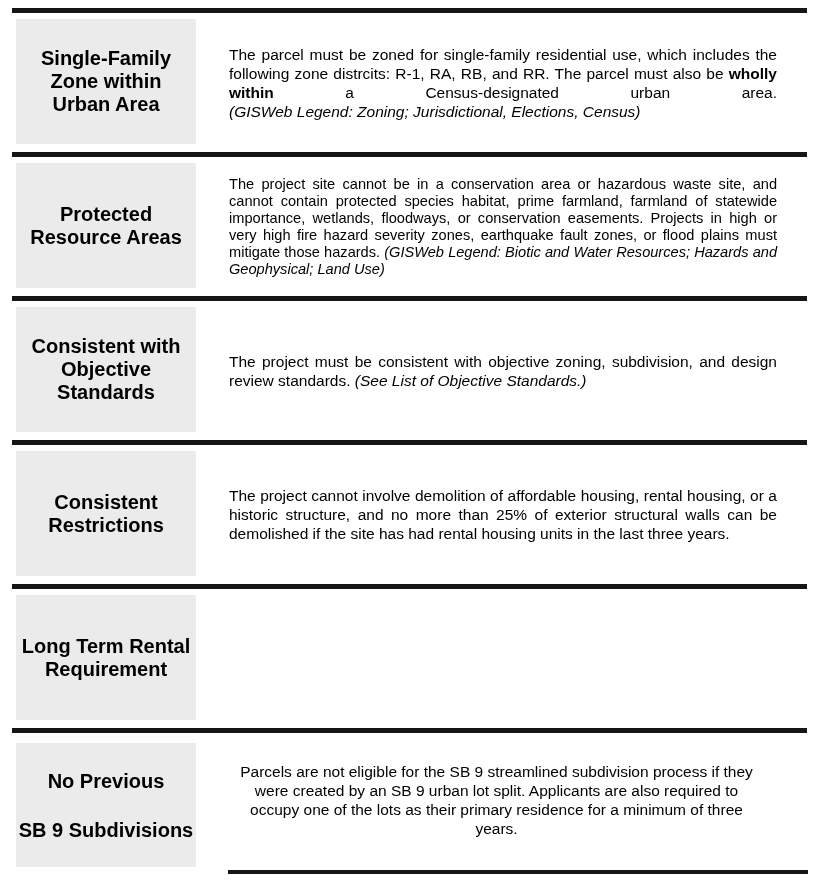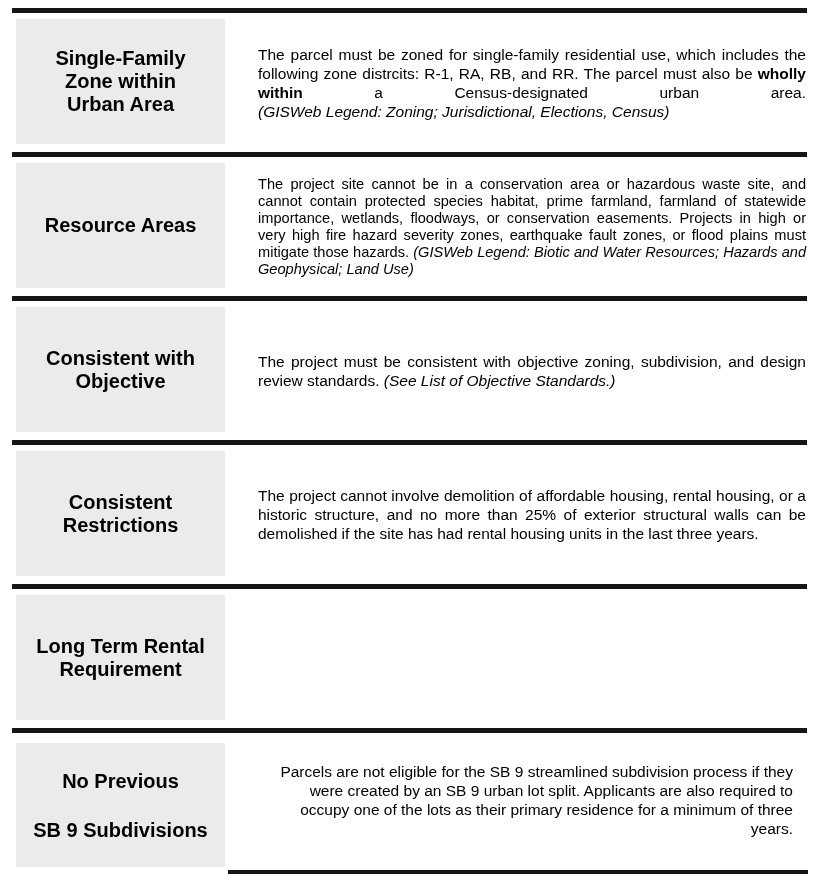--- a/index.html
+++ b/index.html
@@ -18,21 +18,21 @@
   .doc{
     position:absolute;left:12px;top:8px;width:795px;
   }
   .row{
     display:flex;align-items:center;
     border-top:5px solid var(--rule);
     min-height:144px;
   }
   .row.last{min-height:139px;}
   .head{
-    width:209px;margin-left:4px;
+    width:180px;margin-left:4px;
     align-self:stretch;
     display:flex;
     padding:6px 0 8px 0;
   }
   .row.last .head{padding:10px 0 0 0;}
   .head-box{
     background:var(--box-bg);
     flex:1;
     display:flex;flex-direction:column;justify-content:center;
     text-align:center;
@@ -42,21 +42,21 @@
   .body-cell{
     width:548px;margin-left:33px;
     font-size:15.5px;line-height:19px;
   }
   .row.small-text .body-cell{font-size:14.6px;line-height:17px;}
   .just{text-align:justify;}
   .just-all{text-align:justify;text-align-last:justify;}
   .legend-line{font-style:italic;text-align:left;}
   .it{font-style:italic;}
   .b{font-weight:bold;}
-  .left{text-align:right;max-width:535px;}
+  .left{text-align:center;max-width:535px;}
   .bottom-rule{
     margin-left:216px;width:580px;height:4px;
     margin-top:3px;
     background:var(--rule);
   }
 </style>
 </head>
 <body>
 
 <div class="doc">
@@ -71,33 +71,35 @@
     </div>
     <div class="body-cell">
       <div class="just-all"><span>The parcel must be zoned for single-family residential use, which includes the following zone distrcits: R-1, RA, RB, and RR. The parcel must also be </span><span class="b">wholly within</span><span> a Census-designated urban area.</span></div>
       <div class="legend-line">(GISWeb Legend: Zoning; Jurisdictional, Elections, Census)</div>
     </div>
   </section>
 
   <section class="row small-text">
     <div class="head">
       <div class="head-box">
+        <div>Protected</div>
         <div>Resource Areas</div>
       </div>
     </div>
     <div class="body-cell">
       <p class="just"><span>The project site cannot be in a conservation area or hazardous waste site, and cannot contain protected species habitat, prime farmland, farmland of statewide importance, wetlands, floodways, or conservation easements. Projects in high or very high fire hazard severity zones, earthquake fault zones, or flood plains must mitigate those hazards. </span><span class="it">(GISWeb Legend: Biotic and Water Resources; Hazards and Geophysical; Land Use)</span></p>
     </div>
   </section>
 
   <section class="row">
     <div class="head">
       <div class="head-box">
         <div>Consistent with</div>
         <div>Objective</div>
+        <div>Standards</div>
       </div>
     </div>
     <div class="body-cell">
       <p class="just"><span>The project must be consistent with objective zoning, subdivision, and design review standards. </span><span class="it">(See List of Objective Standards.)</span></p>
     </div>
   </section>
 
   <section class="row">
     <div class="head">
       <div class="head-box">

